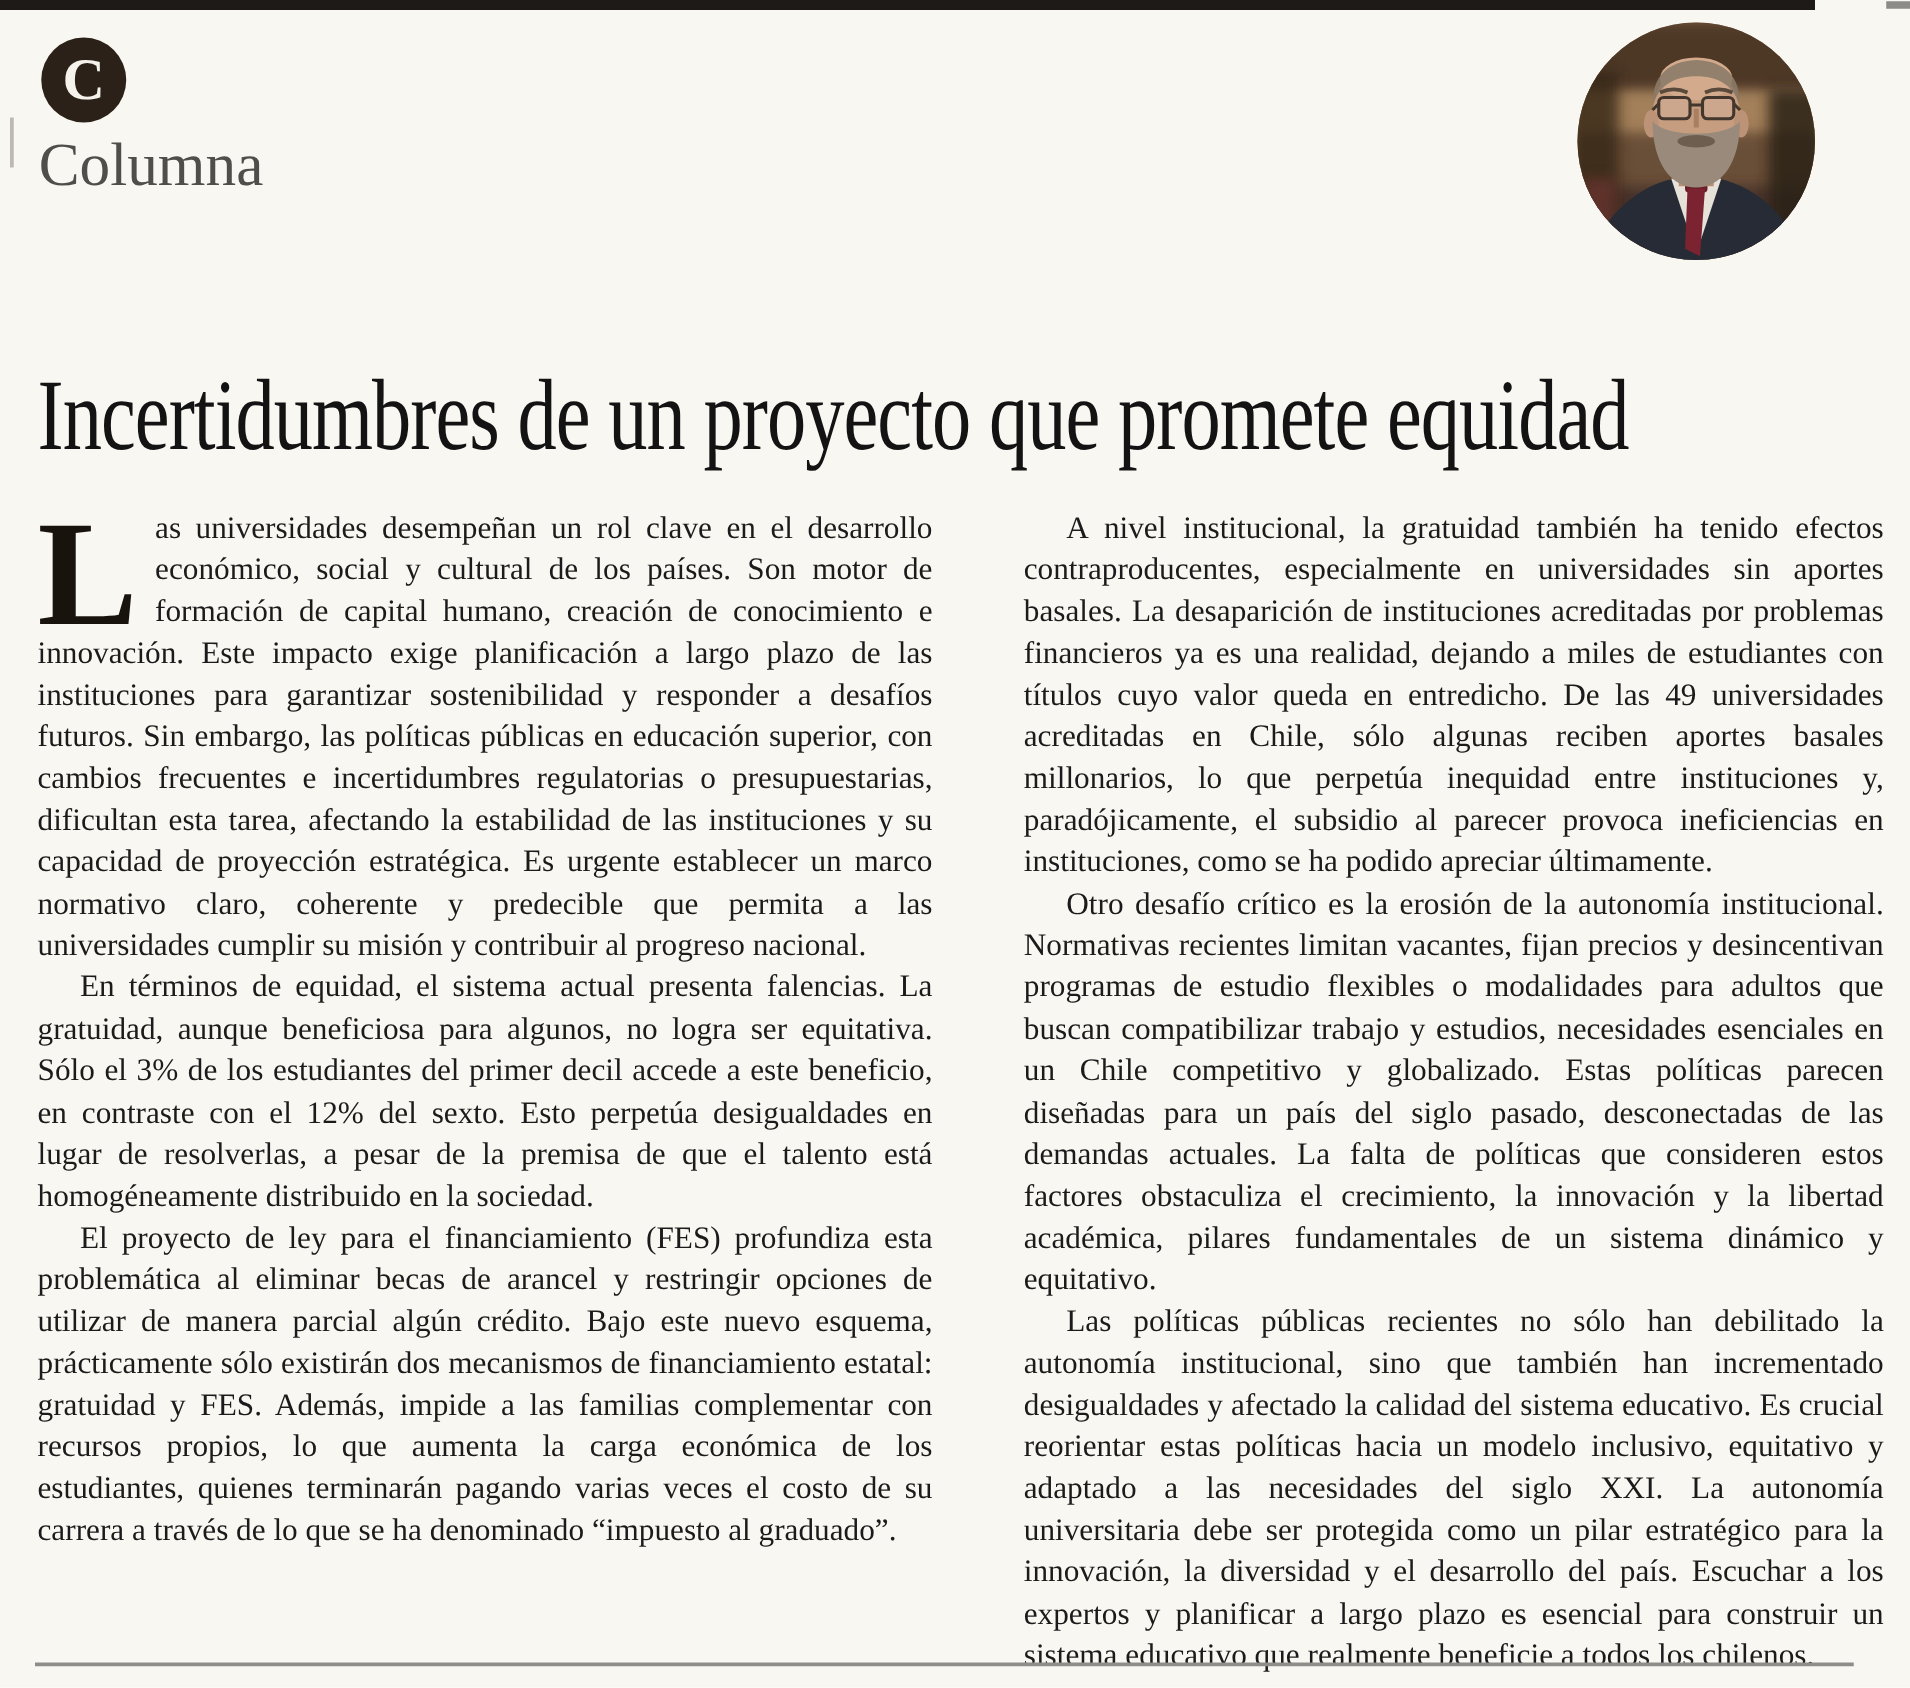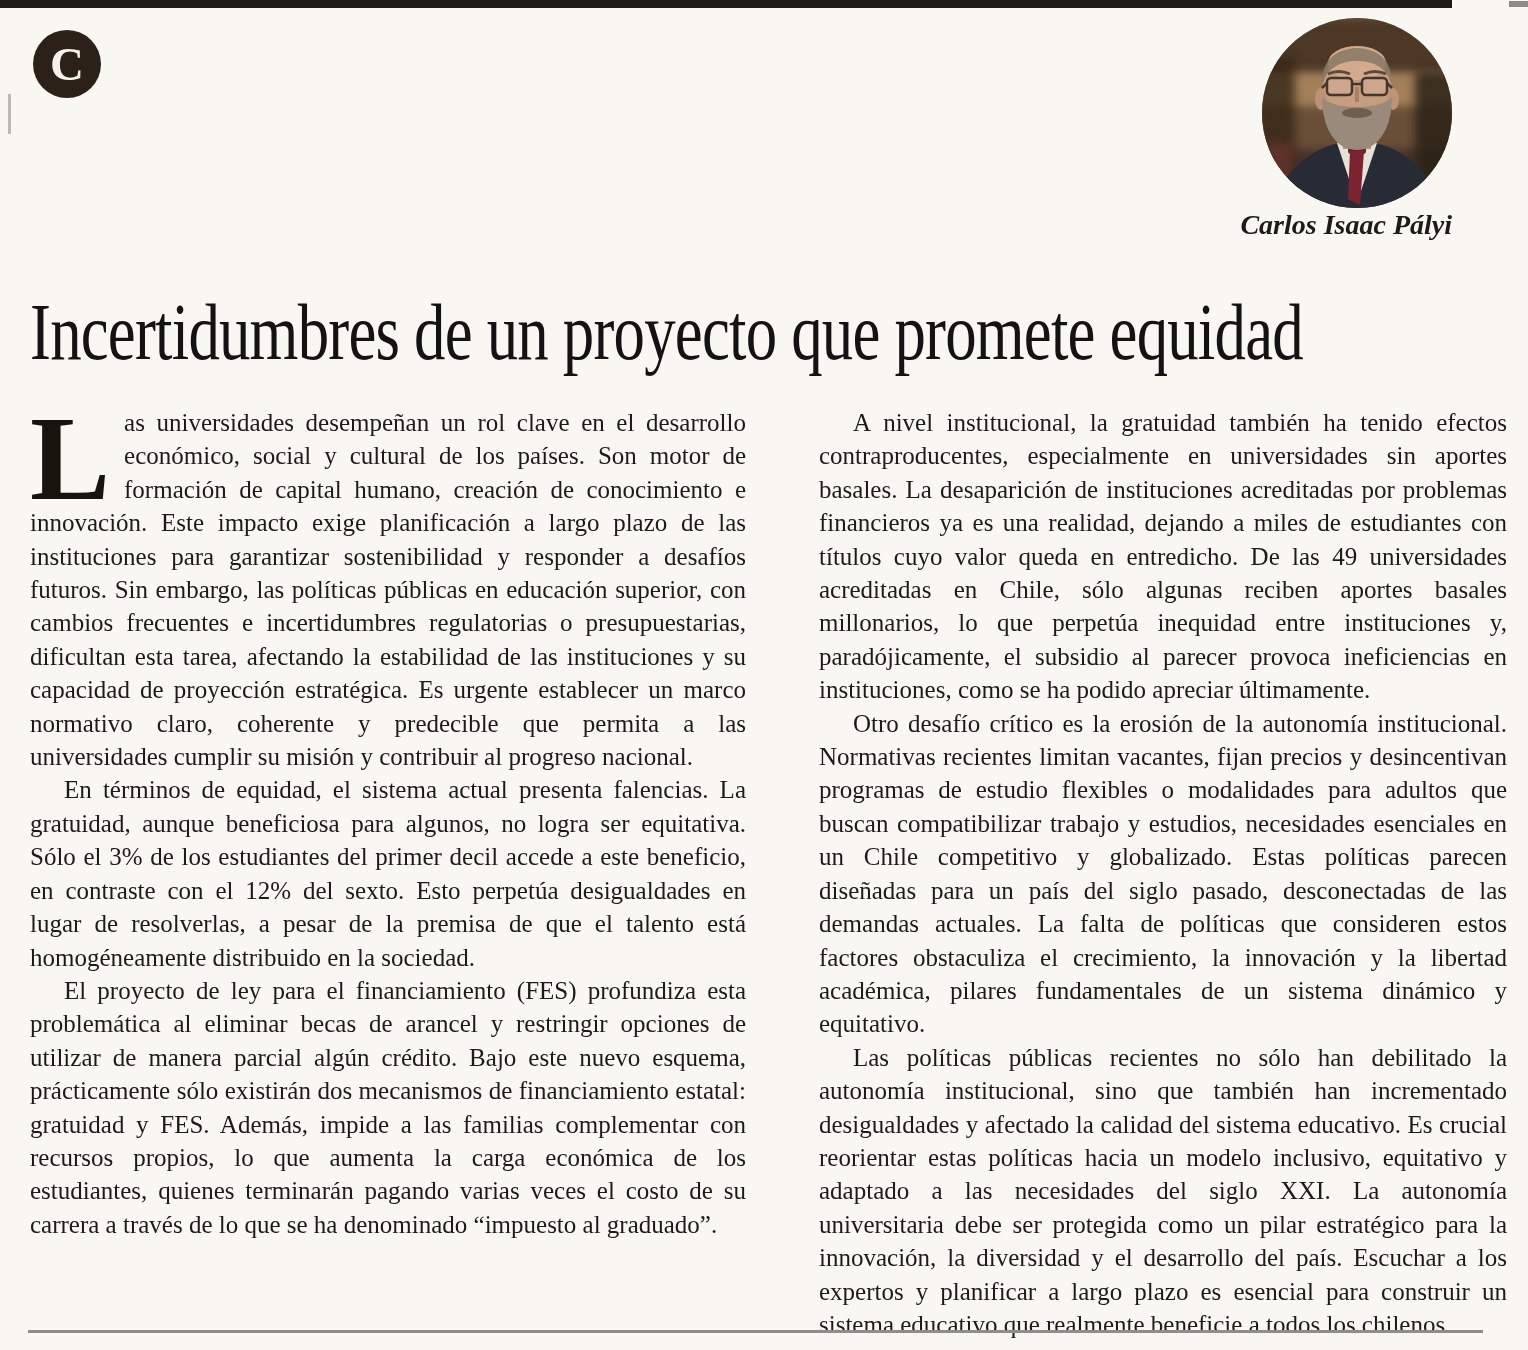--- a/index.html
+++ b/index.html
@@ -38,20 +38,21 @@
 
 <div class="page">
 
   <div class="topbar"></div>
   <div class="topchip"></div>
   <div class="left-tick"></div>
 
   <div class="logo">
     <span>C</span>
   </div>
+  <div class="kicker-label">Columna</div>
 
   <svg class="photo" viewBox="0 0 192 192" aria-hidden="true">
     <defs>
       <clipPath id="pc">
           <circle cx="96" cy="96" r="95"></circle>
         </clipPath>
       <filter id="soft" x="-30%" y="-30%" width="160%" height="160%">
           <feGaussianBlur stdDeviation="5"></feGaussianBlur>
         </filter>
     </defs>
@@ -83,21 +84,20 @@
         <rect x="66" y="61" width="25" height="17" rx="4"></rect>
         <rect x="101" y="61" width="25" height="17" rx="4"></rect>
         <line x1="91" y1="67" x2="101" y2="67"></line>
         <line x1="66" y1="66" x2="61" y2="71"></line>
         <line x1="126" y1="66" x2="131" y2="71"></line>
       </g>
     </g>
   </svg>
 
   <div class="author-block">
-    <div class="author-name">Carlos Isaac Pályi</div>
   </div>
 
   <h1 class="headline">Incertidumbres de un proyecto que promete equidad</h1>
 
   <div class="col col-left">
     <p><span class="dropcap">L</span><span>as universidades desempeñan un rol clave en el desarrollo económico, social y cultural de los países. Son motor de formación de capital humano, creación de conocimiento e innovación. Este impacto exige planificación a largo plazo de las instituciones para garantizar sostenibilidad y responder a desafíos futuros. Sin embargo, las políticas públicas en educación superior, con cambios frecuentes e incertidumbres regulatorias o presupuestarias, dificultan esta tarea, afectando la estabilidad de las instituciones y su capacidad de proyección estratégica. Es urgente establecer un marco normativo claro, coherente y predecible que permita a las universidades cumplir su misión y contribuir al progreso nacional.</span></p>
     <p class="ind">En términos de equidad, el sistema actual presenta falencias. La gratuidad, aunque beneficiosa para algunos, no logra ser equitativa. Sólo el 3% de los estudiantes del primer decil accede a este beneficio, en contraste con el 12% del sexto. Esto perpetúa desigualdades en lugar de resolverlas, a pesar de la premisa de que el talento está homogéneamente distribuido en la sociedad.</p>
     <p class="ind">El proyecto de ley para el financiamiento (FES) profundiza esta problemática al eliminar becas de arancel y restringir opciones de utilizar de manera parcial algún crédito. Bajo este nuevo esquema, prácticamente sólo existirán dos mecanismos de financiamiento estatal: gratuidad y FES. Además, impide a las familias complementar con recursos propios, lo que aumenta la carga económica de los estudiantes, quienes terminarán pagando varias veces el costo de su carrera a través de lo que se ha denominado “impuesto al graduado”.</p>
   </div>
 

